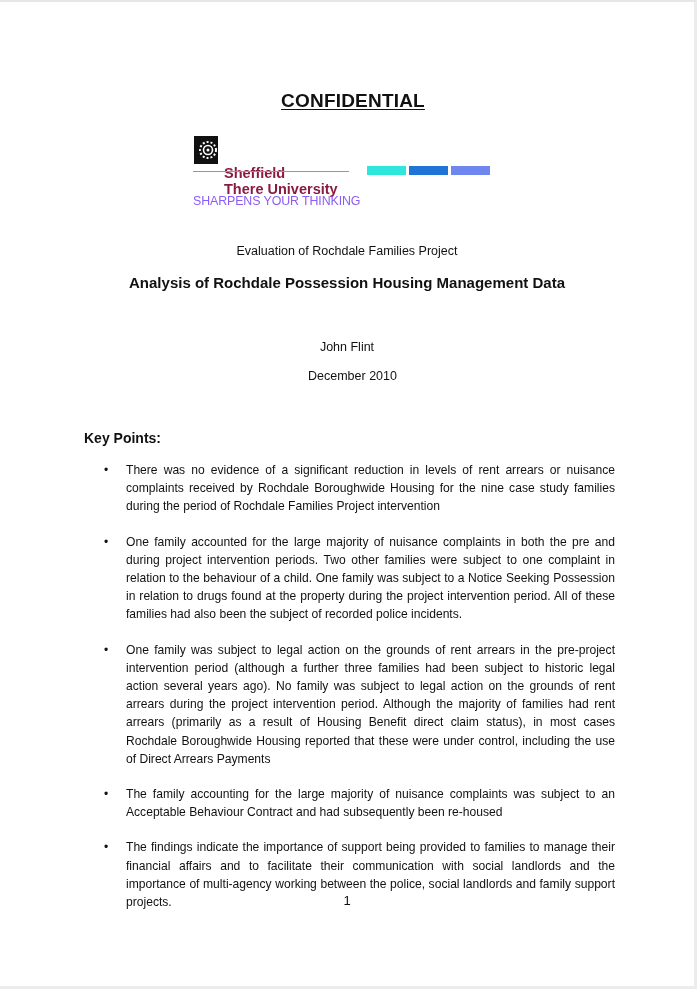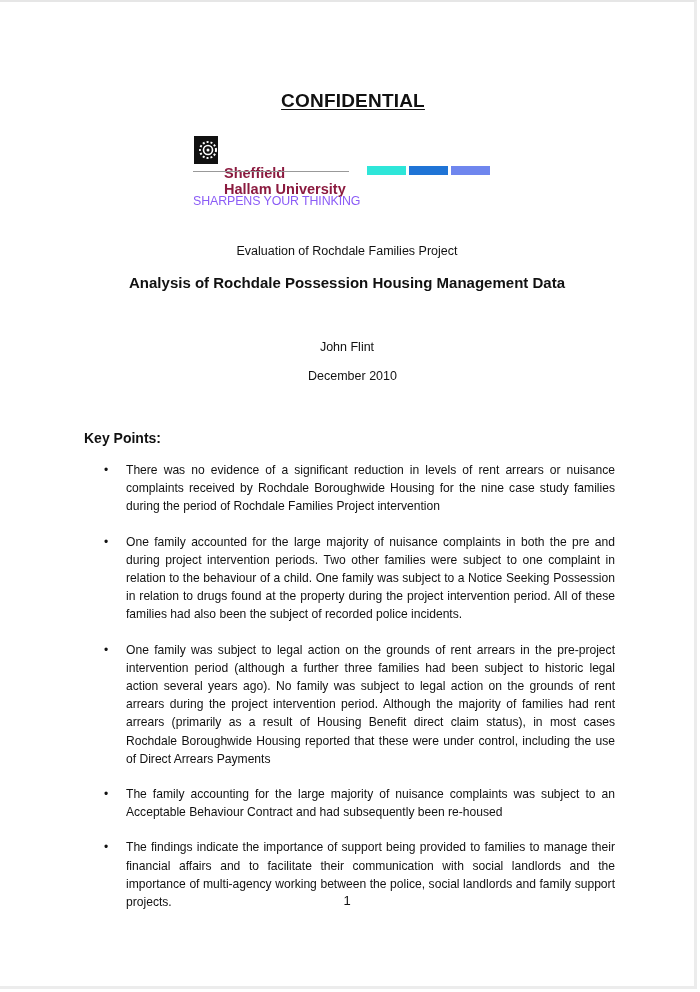--- a/index.html
+++ b/index.html
@@ -78,21 +78,21 @@
     <div class="shu">
       <div class="shu-icon">
         <svg width="24" height="28" viewBox="0 0 24 28">
           <circle cx="14" cy="14" r="8" fill="none" stroke="#fff" stroke-width="2" stroke-dasharray="2 2"></circle>
           <circle cx="14" cy="14" r="4.5" fill="none" stroke="#fff" stroke-width="1.6"></circle>
           <circle cx="14" cy="14" r="1.5" fill="#fff"></circle>
         </svg>
       </div>
       <div class="shu-name">
         <div>Sheffield</div>
-        <div>Hallam University</div>
+        <div>There University</div>
       </div>
       <div class="shu-line"></div>
       <div class="shu-tag">SHARPENS YOUR THINKING</div>
     </div>
     <div class="cresr">
       <div class="bar bar1"></div>
       <div class="bar bar2"></div>
       <div class="bar bar3"></div>
     </div>
   </div>

